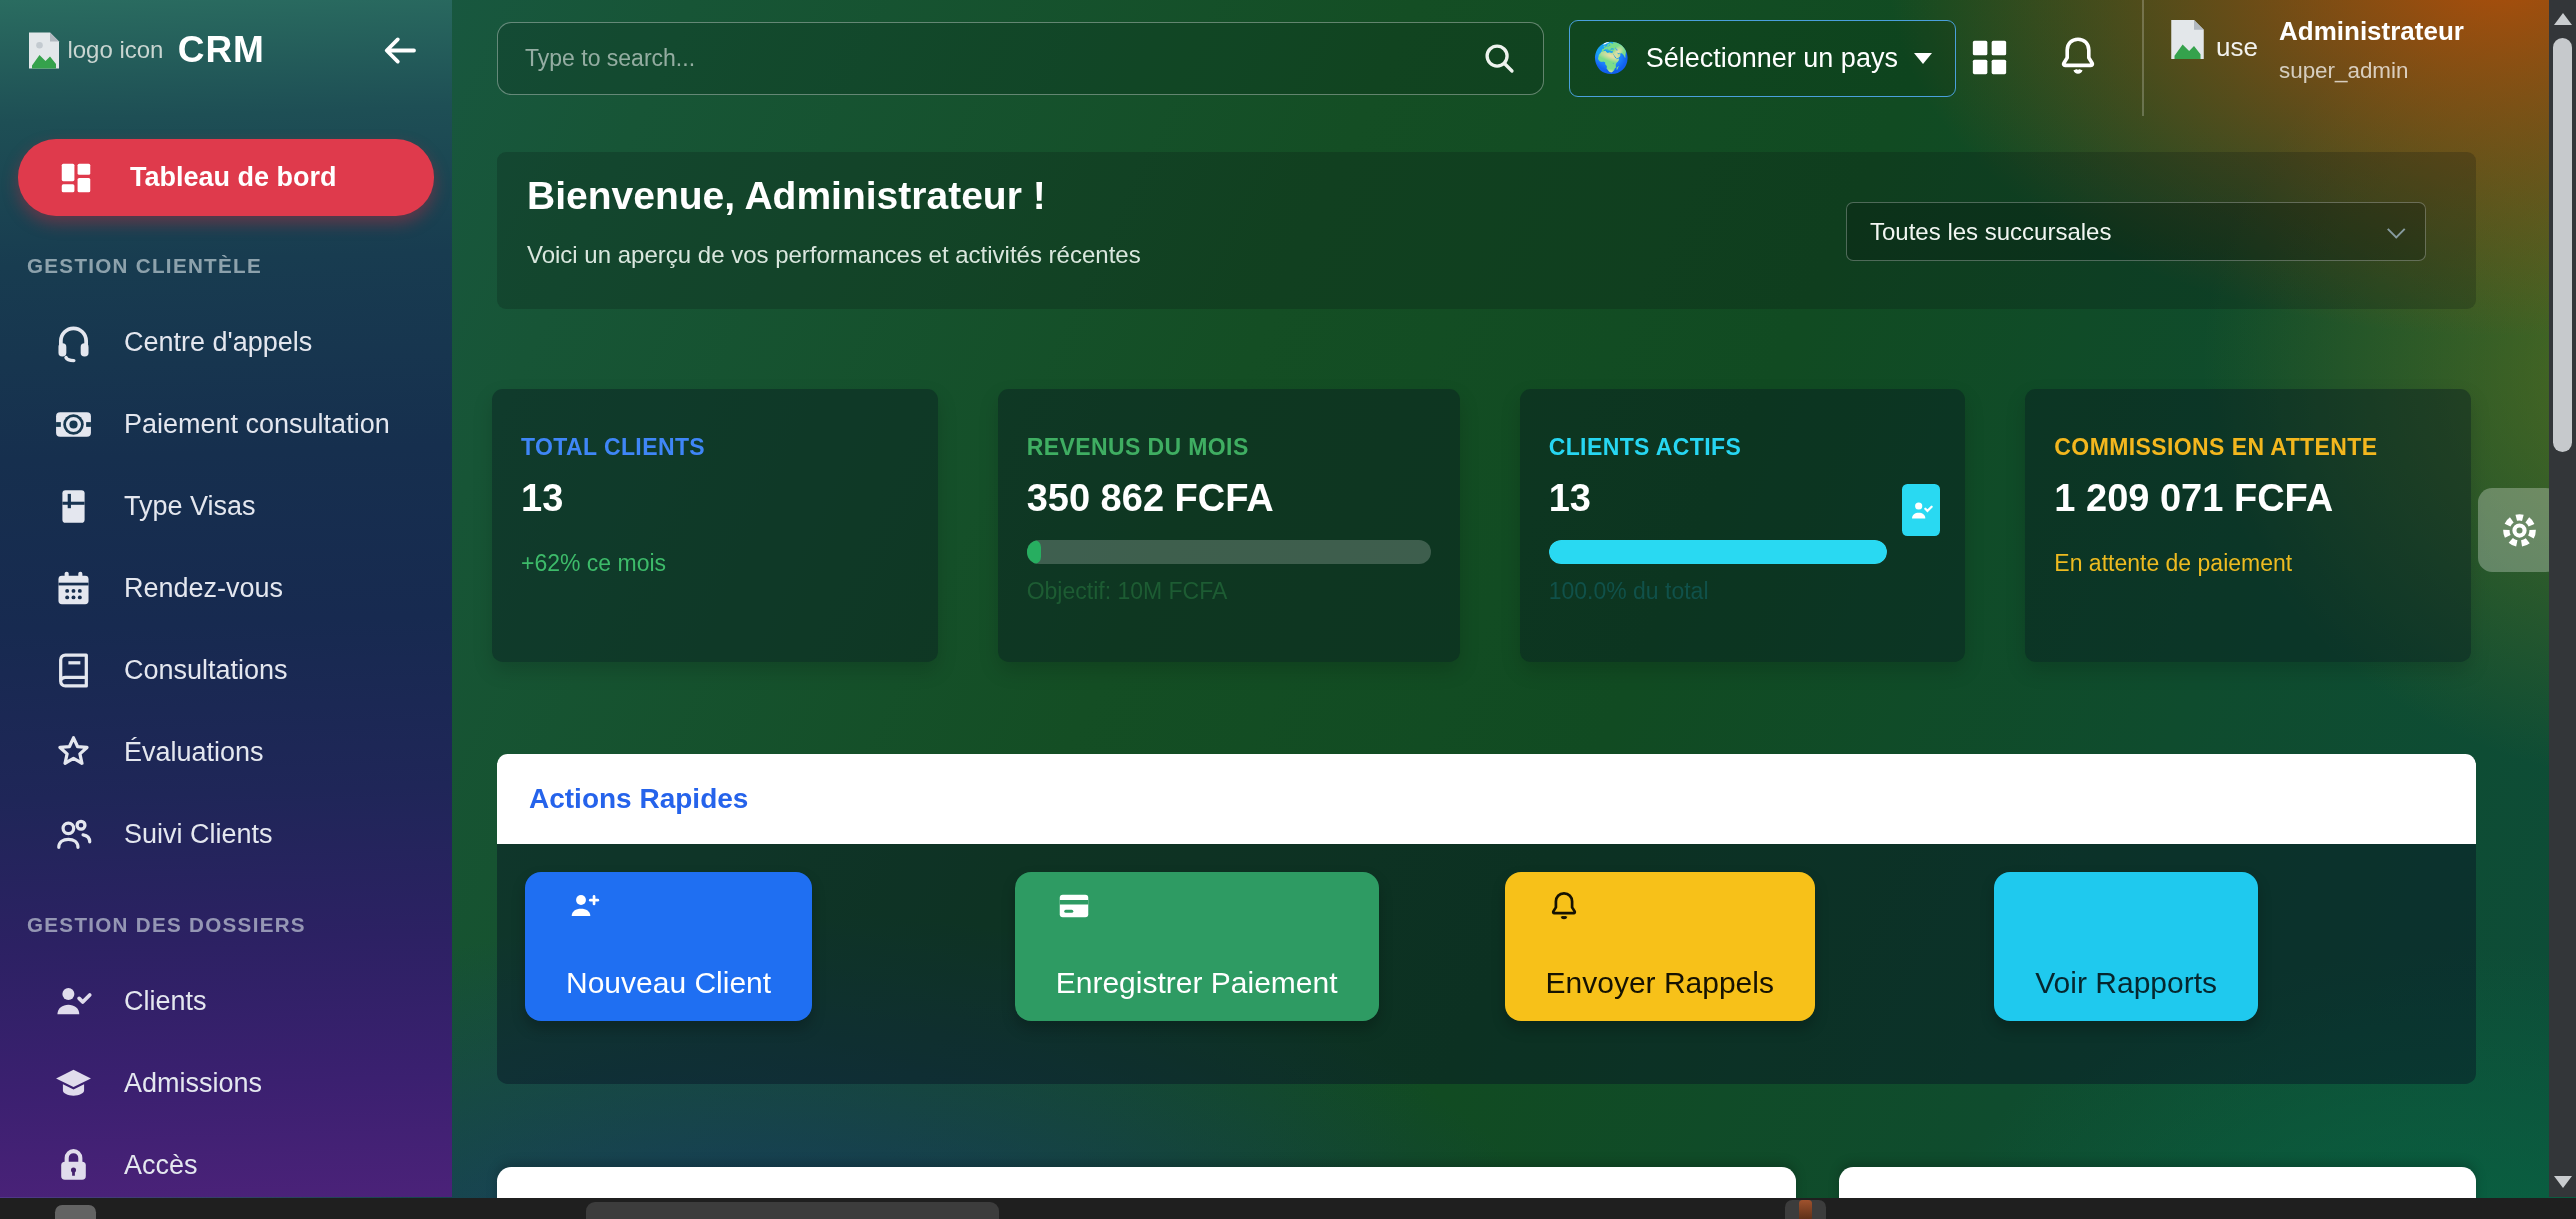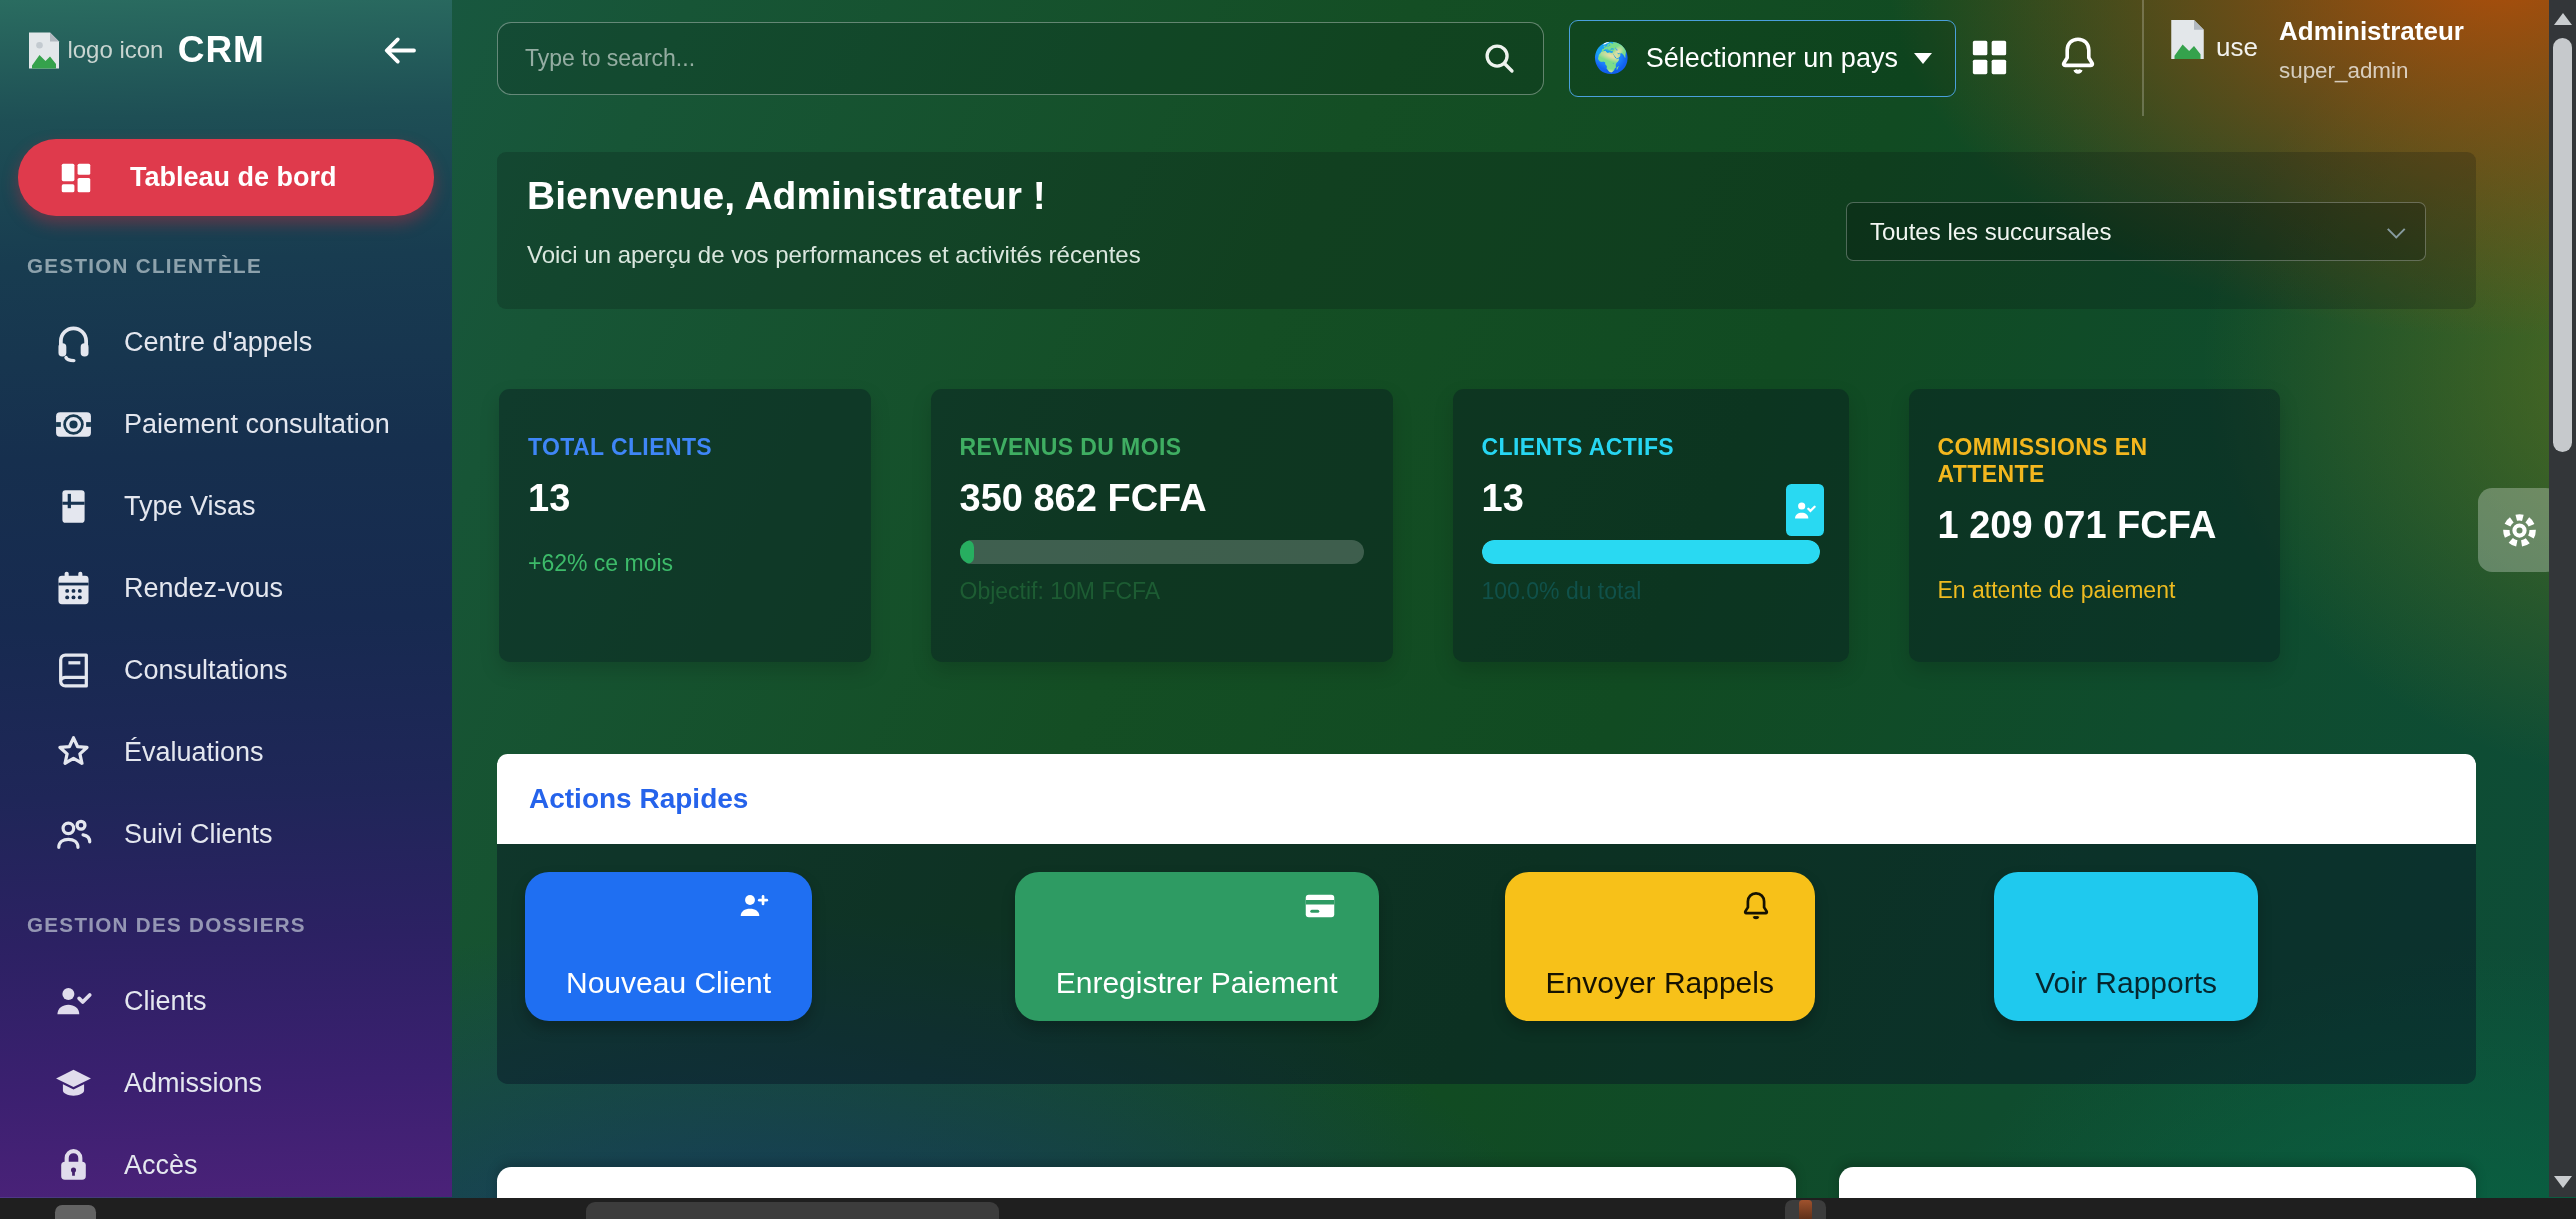--- a/index.html
+++ b/index.html
@@ -54,41 +54,41 @@
   .banner{position:absolute;left:45px;top:152px;width:1979px;height:157px;border-radius:9px;background:rgba(8,16,20,.22);}
   .banner h1{margin:0;position:absolute;left:30px;top:21.5px;font-size:39px;font-weight:bold;color:#fff;}
   .banner .subtitle{position:absolute;left:30px;top:89px;font-size:24px;color:rgba(240,248,242,.9);}
   .branch-select{position:absolute;right:50px;top:50px;width:580px;height:59px;border:0.9px solid rgba(255,255,255,.28);
     border-radius:7.2px;background:rgba(5,15,10,.25);display:flex;align-items:center;padding:0 23px;cursor:pointer;}
   .branch-select .blabel{font-size:24px;color:#f2f6f2;flex:1;}
   .chev{width:12.5px;height:12.5px;border-right:2.7px solid rgba(165,190,205,.75);border-bottom:2.7px solid rgba(165,190,205,.75);
     transform:rotate(45deg);margin-top:-5.4px;}
 
   
-  .stats{position:absolute;left:47px;top:389px;width:1781px;display:grid;grid-template-columns:repeat(4,1fr);gap:60px;}
+  .stats{position:absolute;left:40px;top:389px;width:1979px;display:grid;grid-template-columns:repeat(4,1fr);gap:60px;}
   .stat-card{position:relative;height:273px;border-radius:10.7px;background:rgba(6,24,30,.42);padding:45px 29px 0;box-shadow:0 9px 19.7px rgba(0,0,0,.15);}
   .stat-label{font-size:23px;font-weight:bold;letter-spacing:0.4px;}
   .c-blue{color:#3f86f7;} .c-green{color:#3fae62;} .c-cyan{color:#27d6f2;} .c-amber{color:#f3b71e;}
   .stat-value{margin-top:16px;font-size:38px;font-weight:bold;color:#fff;}
   .stat-note{margin-top:30px;font-size:23px;}
   .n-green{color:#3dbb6a;} .n-dim-green{color:#1d5c33;margin-top:14.3px;} .n-dim-teal{color:#10514a;margin-top:14.3px;} .n-amber{color:#eebb20;}
   .progress{margin-top:19.7px;height:24px;border-radius:12.5px;background:rgba(255,255,255,.2);overflow:hidden;width:404px;}
   .progress.narrow{width:338px;}
   .progress-fill{height:100%;border-radius:12.5px;}
   .f-green{background:#27ae60;} .f-cyan{background:#29d9f2;}
   .stat-badge{position:absolute;right:25px;top:95px;width:38px;height:52px;border-radius:5.4px;background:#29d9f2;
     display:flex;align-items:center;justify-content:center;}
 
   
   .actions{position:absolute;left:45px;top:754px;width:1979px;}
   .actions-head{height:90px;background:#fff;border-radius:10.7px 10.7px 0 0;display:flex;align-items:center;padding:0 32px;}
   .actions-title{color:#2563eb;font-size:28px;font-weight:bold;}
   .actions-body{height:240px;background:rgba(6,14,36,.42);border-radius:0 0 10.7px 10.7px;
     display:grid;grid-template-columns:repeat(4,1fr);gap:36px;padding:28px 28px 0;align-items:start;justify-items:start;}
-  .qa-btn{height:149px;border:none;border-radius:24px;display:flex;flex-direction:column;align-items:flex-end;
+  .qa-btn{height:149px;border:none;border-radius:16px;display:flex;flex-direction:column;align-items:flex-start;
     padding:16px 41px 21.5px;cursor:pointer;box-shadow:0 7.2px 14.3px rgba(0,0,0,.22);}
   .qa-btn .qa-label{margin-top:auto;font-size:30px;}
   .qa-blue{background:#1f6ff2;} .qa-blue .qa-label{color:#fff;}
   .qa-green{background:#2e9b63;} .qa-green .qa-label{color:#fff;}
   .qa-amber{background:#f7c119;} .qa-amber .qa-label{color:#151202;}
   .qa-cyan{background:#1fc9ee;} .qa-cyan .qa-label{color:#06262e;}
 
   
   .bottom-cards{position:absolute;left:45px;top:1167px;width:1979px;display:grid;grid-template-columns:1299px 637px;gap:43px;}
   .bottom-card{height:98px;background:#fff;border-radius:14.3px;box-shadow:0 -3.6px 10.7px rgba(0,0,0,.2);}

